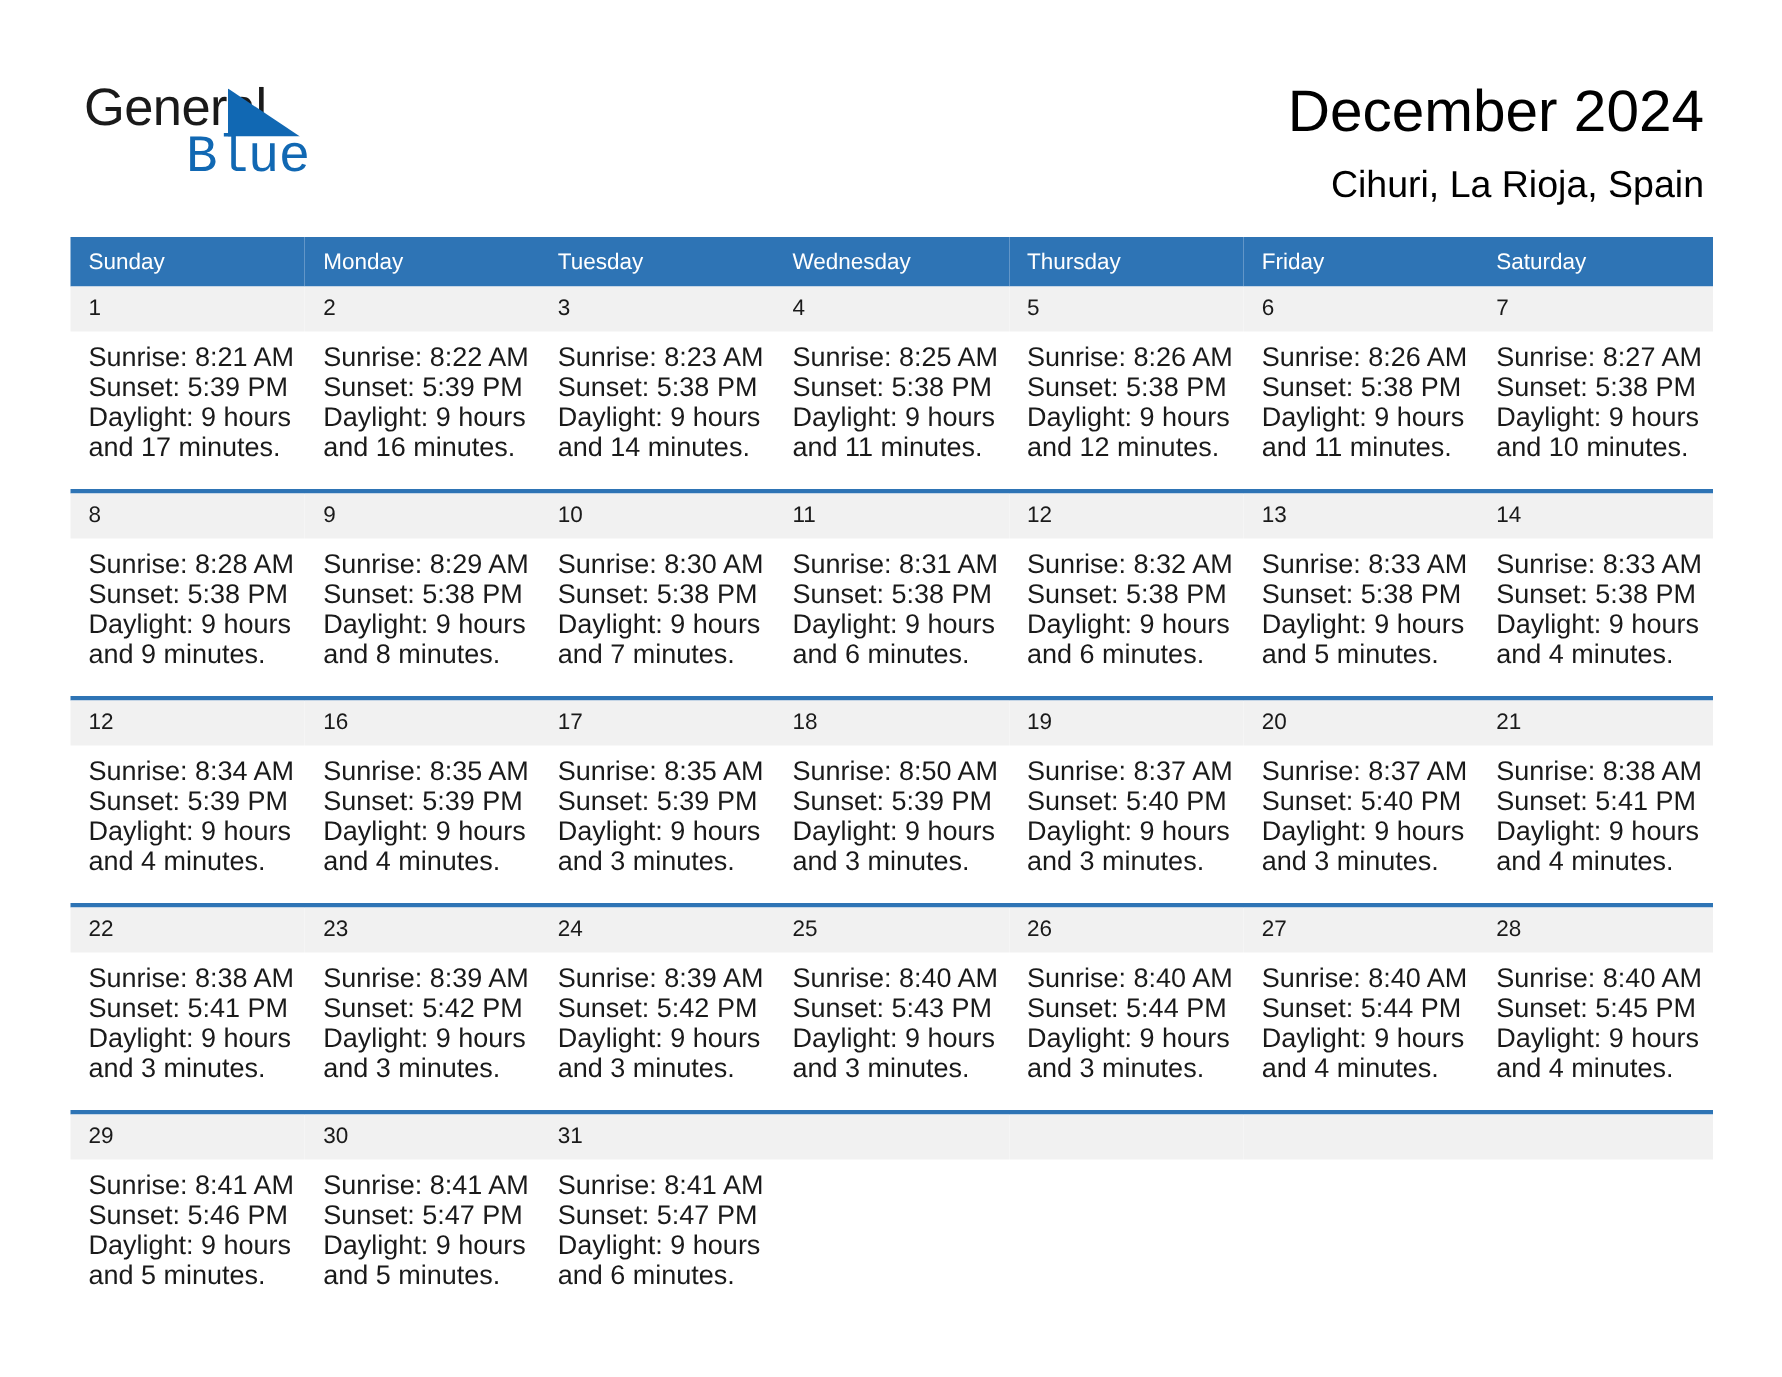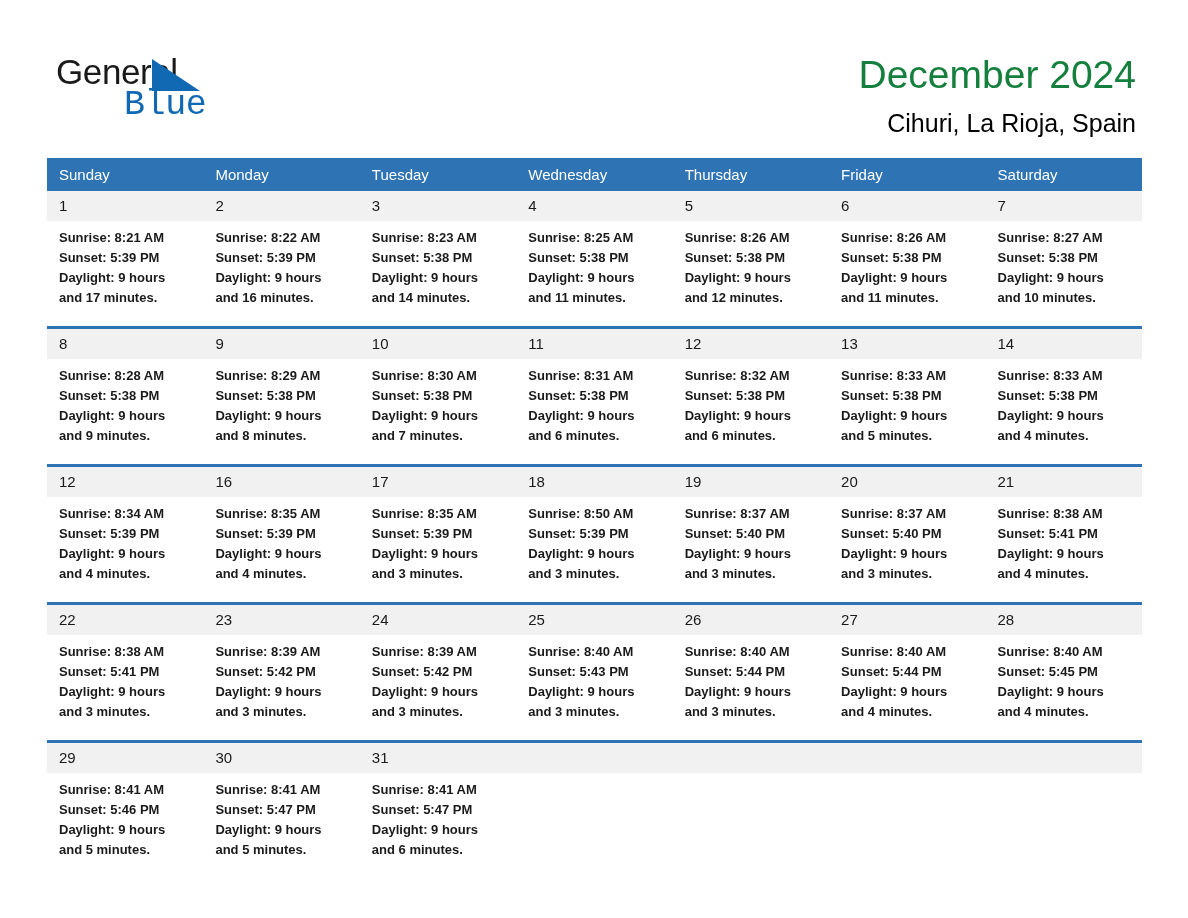--- a/index.html
+++ b/index.html
@@ -72,21 +72,21 @@
 
   .title-block {
     position: absolute;
     right: 52px;
     top: 52px;
     text-align: right;
   }
   .title {
     font-size: 39px;
     line-height: 46px;
-    color: #15803d;
+    color: #000000;
     font-weight: 400;
     white-space: nowrap;
   }
   .subtitle {
     font-size: 25px;
     line-height: 30px;
     color: #000000;
     font-weight: 400;
     margin-top: 10px;
     white-space: nowrap;
@@ -140,24 +140,23 @@
     padding: 5px 0 6px 12px;
     box-sizing: border-box;
     height: 30px;
   }
   .daynum.empty {
     color: transparent;
   }
 
   .dayinfo {
     padding: 7px 10px 0 12px;
-    font-size: 13px;
+    font-size: 18px;
     line-height: 20px;
     color: #1a1a1a;
-    font-weight: bold;
   }
   .dayinfo div {
     white-space: nowrap;
   }
 
   tr.sep td {
     height: 3px;
     padding: 0;
     background: #2e74b5;
   }

